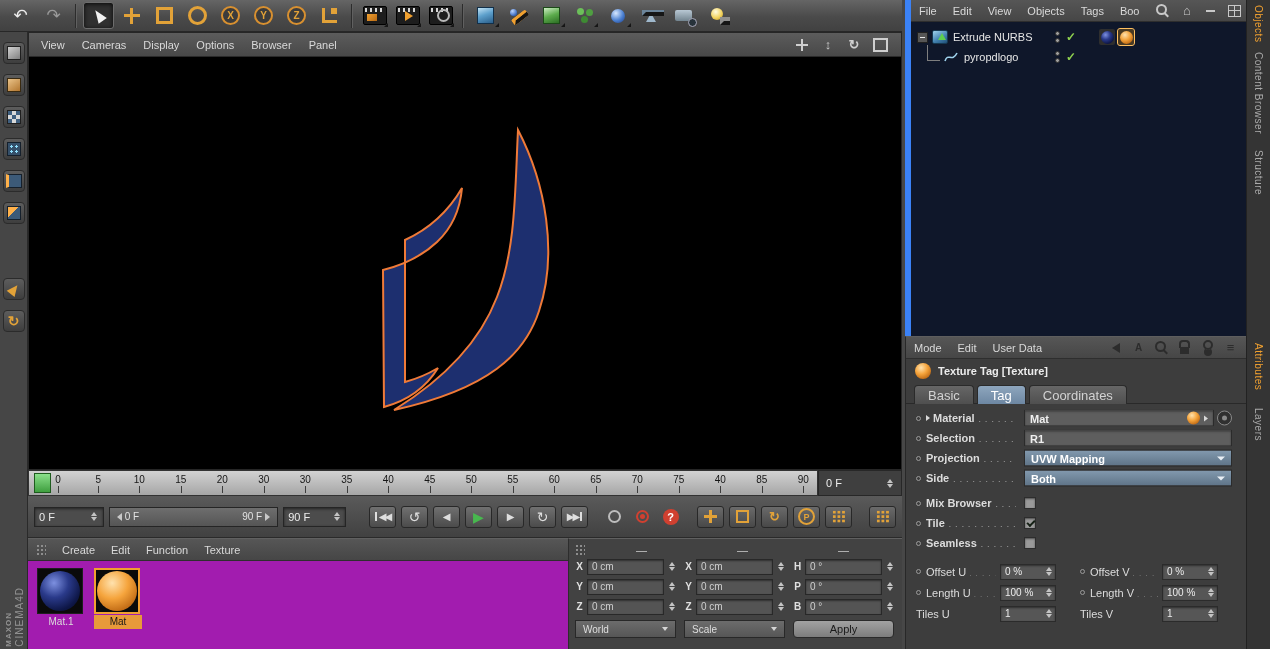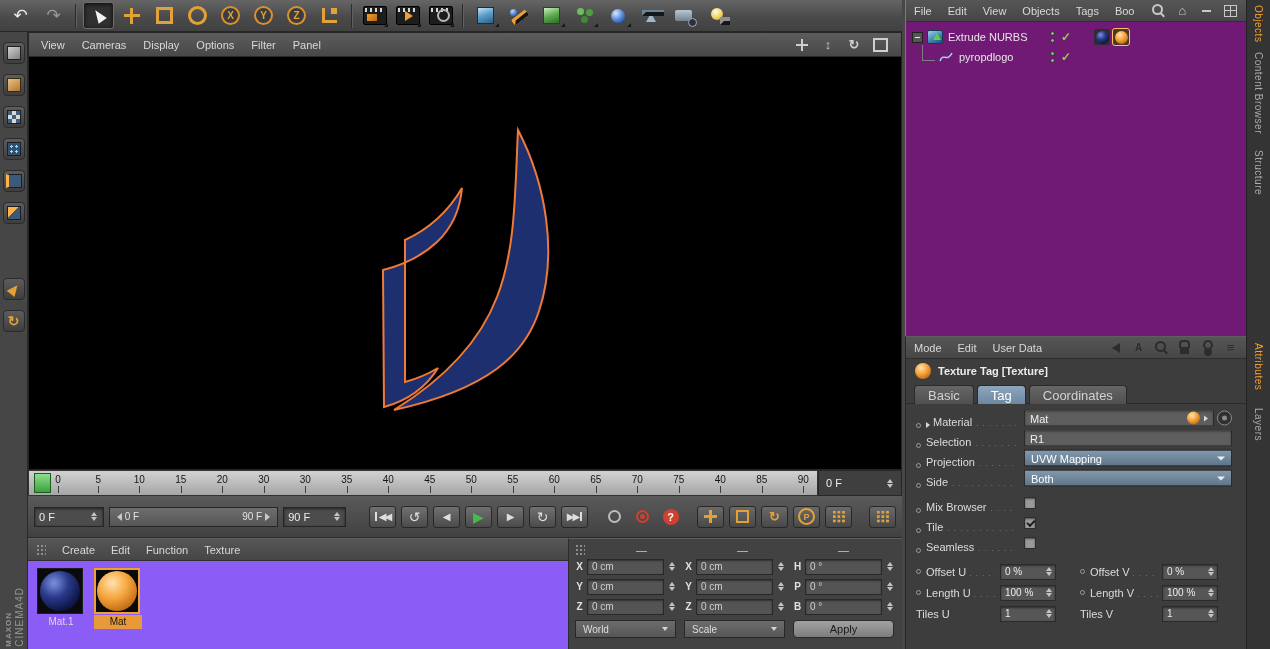--- a/index.html
+++ b/index.html
@@ -152,21 +152,21 @@
   .g-fparam::before { content:"P"; color:#e2a238; font-size:9px; font-weight:bold; width:13px; height:13px;
     border:2px solid #e2a238; border-radius:50%; display:flex; align-items:center; justify-content:center; }
   .g-fpla::before, .g-fkey::before { content:""; width:14px; height:13px;
     background-image:radial-gradient(#e2a238 1.4px, transparent 1.5px); background-size:4.6px 4.4px; }
 
   
   .panel-menubar { height:22px; display:flex; align-items:center; gap:16px; padding:0 8px;
     background:linear-gradient(#565656,#464646); border-bottom:1px solid #2e2e2e; }
 
   
-  .materials { position:absolute; left:28px; top:538px; width:540px; height:111px; background:#8b5cf6; border-top:1px solid #606060; }
+  .materials { position:absolute; left:28px; top:538px; width:540px; height:111px; background:#a21caf; border-top:1px solid #606060; }
   .mat-strip { display:flex; gap:9px; padding:7px 0 0 9px; }
   .mat { width:48px; }
   .mat-thumb { width:46px; height:46px; background:#0a0a0a; border:1px solid #1e1e1e; display:flex; align-items:center; justify-content:center; }
   .mat-thumb .sph { width:40px; height:40px; }
   .mat-label { margin-top:1px; height:14px; font-size:10px; color:#dcdcdc; text-align:center; line-height:14px; overflow:hidden; white-space:nowrap; }
   .mat.selected .mat-thumb { border:2px solid #f0a030; }
   .mat.selected .mat-label { background:#e89a3a; color:#161616; }
 
   
   .coords { position:absolute; left:568px; top:538px; width:334px; height:111px; background:#424242;
@@ -179,21 +179,21 @@
   .tfv { flex:1; height:16px; background:#545454; border:1px solid #282828; box-shadow:inset 0 1px 2px rgba(0,0,0,.45);
     color:#cfcfcf; font-size:10px; display:flex; align-items:center; padding:0 4px; min-width:0; }
   .coords-bottom { display:grid; grid-template-columns:1fr 1fr 1fr; gap:8px; margin-top:5px; }
   .dd2 { height:18px; background:linear-gradient(#6c6c6c,#565656); border:1px solid #282828; color:#dedede; font-size:10px;
     display:flex; align-items:center; padding:0 7px; }
   .dd2::after { content:""; margin-left:auto; border-top:4px solid #d5d5d5; border-left:3px solid transparent; border-right:3px solid transparent; }
   .apply-btn { height:18px; background:linear-gradient(#a2a2a2,#7d7d7d); border:1px solid #2a2a2a; border-radius:4px;
     color:#1b1b1b; font-size:11px; display:flex; align-items:center; justify-content:center; }
 
   
-  .objmgr { position:absolute; left:905px; top:0; width:341px; height:336px; background:#701a75; border-left:1px solid #3b82f6; }
+  .objmgr { position:absolute; left:905px; top:0; width:341px; height:336px; background:#0f172a; border-left:6px solid #3b82f6; }
   .om-icons { margin-left:auto; display:flex; gap:9px; align-items:center; }
   .mini-ic { width:15px; height:15px; display:flex; align-items:center; justify-content:center; position:relative; color:#c8c8c8; }
   .g-search::before { content:""; width:7px; height:7px; border:2px solid #c8c8c8; border-radius:50%; position:absolute; left:1px; top:1px; }
   .g-search::after { content:""; width:5px; height:2px; background:#c8c8c8; position:absolute; right:1px; bottom:2px; transform:rotate(45deg); }
   .g-home::before { content:"⌂"; font-size:13px; }
   .g-min::before { content:""; width:9px; height:2px; background:#c8c8c8; }
   .g-layout::before { content:""; width:11px; height:10px; border:1px solid #c8c8c8;
     background:linear-gradient(#c8c8c8,#c8c8c8) 50% 0/1px 100% no-repeat, linear-gradient(#c8c8c8,#c8c8c8) 0 50%/100% 1px no-repeat; }
   .tree { padding:5px 0 0 6px; font-size:11px; color:#e6e6e6; }
   .tree-row { position:relative; height:20px; display:flex; align-items:center; }
@@ -226,21 +226,21 @@
   .g-pmenu::before { content:"≡"; font-size:13px; color:#2c2c2c; font-weight:bold; }
   .attr-title { height:24px; display:flex; align-items:center; gap:7px; padding:0 9px; font-size:11px; font-weight:bold; color:#ececec; }
   .attr-title .sph { width:16px; height:16px; }
   .attr-tabs { display:flex; gap:3px; padding:2px 0 0 8px; border-bottom:1px solid #292929; height:21px; }
   .tab { padding:2px 13px 0; font-size:13px; color:#d2d2d2; background:linear-gradient(#666,#4f4f4f); border:1px solid #2a2a2a;
     border-bottom:none; border-radius:4px 4px 0 0; height:19px; }
   .tab.active { background:linear-gradient(#8ea6bd,#6d87a2); color:#fff; }
   .section-header { height:20px; background:linear-gradient(#595959,#484848); border-bottom:1px solid #2a2a2a;
     display:flex; align-items:center; padding:0 8px; font-size:11px; font-weight:bold; color:#ececec; }
   .prop-rows { padding:4px 8px 0 10px; font-size:11px; color:#dcdcdc; }
-  .prow { display:flex; align-items:flex-end; height:20px; position:relative; padding-right:218px; }
+  .prow { display:flex; align-items:center; height:20px; position:relative; padding-right:218px;font-weight:bold; }
   .keydot { width:5px; height:5px; border-radius:50%; border:1px solid #9a9a9a; margin-right:5px; flex:none; }
   .plabel { white-space:nowrap; }
   .leader { flex:1; overflow:hidden; white-space:nowrap; color:#8e8e8e; font-size:8px; margin:3px 4px 0 4px; letter-spacing:1px; }
   .leader::after { content:". . . . . . . . . . . . . . . . . . . . . . . . . ."; }
   .ctl { position:absolute; left:108px; right:6px; top:50%; transform:translateY(-50%); display:flex; align-items:center; gap:3px; }
   .tf { height:17px; background:#5e5e5e; border:1px solid #2b2b2b; box-shadow:inset 0 1px 2px rgba(0,0,0,.4);
     color:#efefef; font-size:11px; display:flex; align-items:center; padding:0 5px; gap:4px; flex:1; min-width:0; }
   .tf .val { flex:1; }
   .picker { width:15px; height:15px; border-radius:50%; background:#303030; border:1px solid #8a8a8a; position:relative; flex:none; }
   .picker::after { content:""; position:absolute; left:4px; top:4px; width:5px; height:5px; border-radius:50%; background:#8a8a8a; }
@@ -325,21 +325,21 @@
       <span class="b2">CINEMA4D</span>
     </div>
   </div>
 
   <div class="viewport">
     <div class="vp-menubar">
       <span class="menu-item">View</span>
         <span class="menu-item">Cameras</span>
         <span class="menu-item">Display</span>
         <span class="menu-item">Options</span>
-        <span class="menu-item">Filter</span>
+        <span class="menu-item">Browser</span>
         <span class="menu-item">Panel</span>
       <span class="vp-nav">
         <span class="vnav g-pan"></span>
         <span class="vnav g-zoomv"></span>
         <span class="vnav g-rotv"></span>
         <span class="vnav g-maxv"></span>
       </span>
     </div>
     <div class="vp-canvas">
       <svg class="logo" width="210" height="300" viewBox="360 120 210 300">

